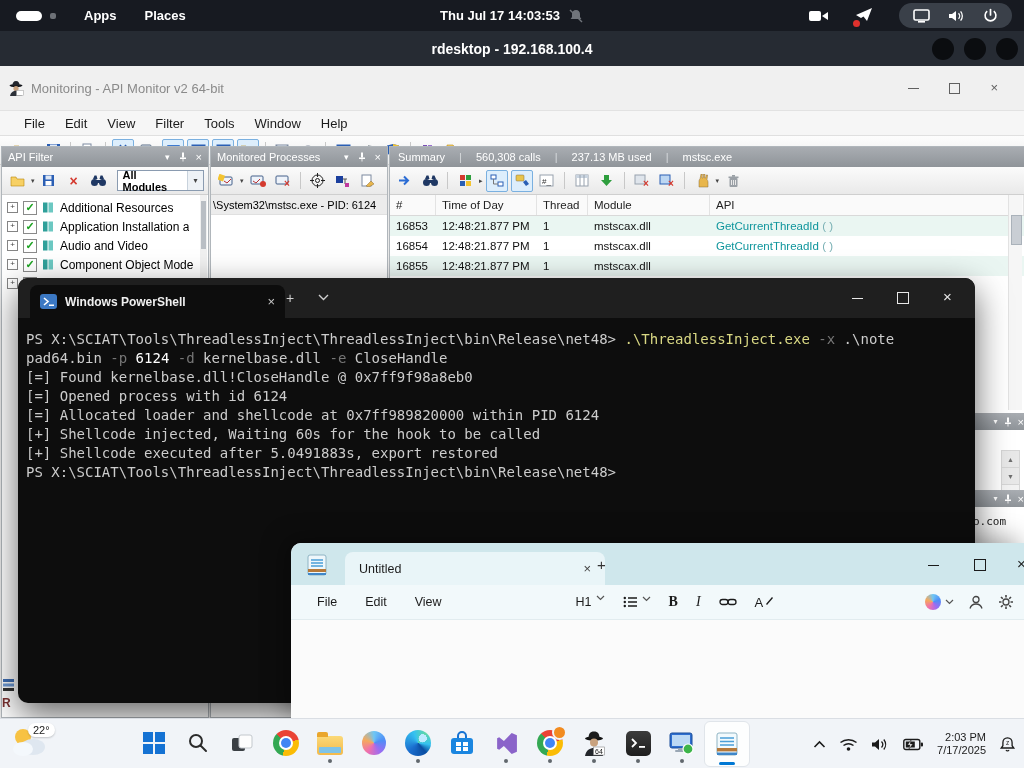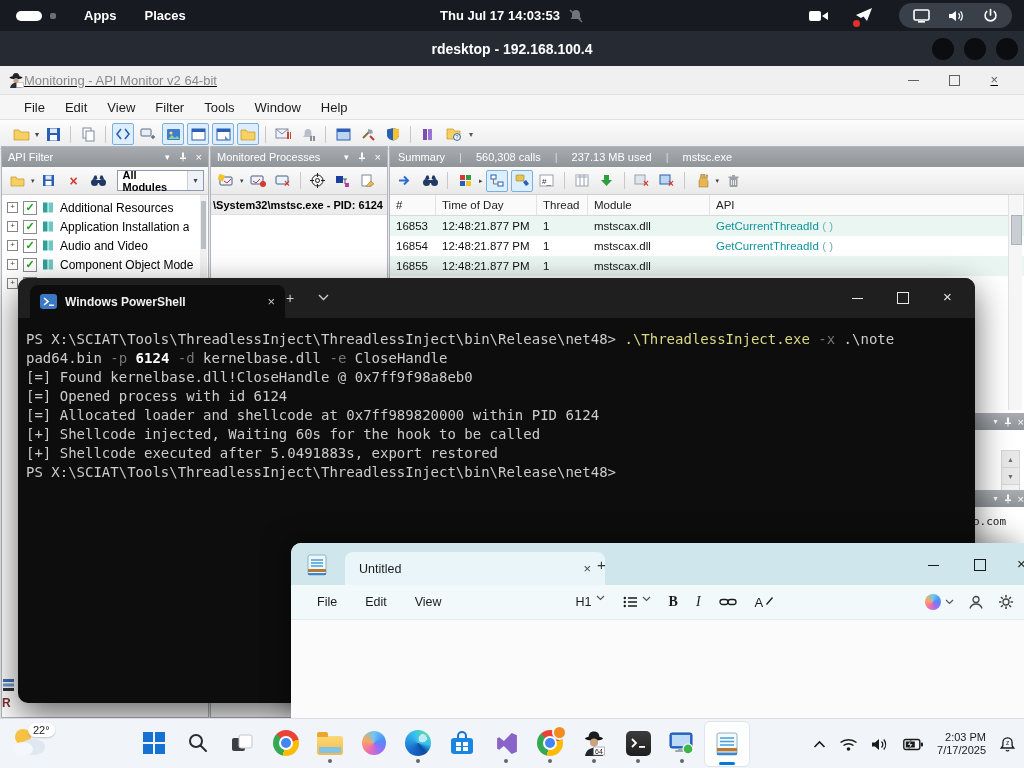--- a/index.html
+++ b/index.html
@@ -22,22 +22,22 @@
 
   
   #rdbar{position:absolute;left:0;top:31px;width:1024px;height:35px;background:#262b33;
     z-index:19;display:flex;align-items:center;justify-content:center;}
   #rdbar .ttl{color:#fff;font-size:14px;font-weight:700;}
   #rdbar .circles{position:absolute;right:6px;top:7px;display:flex;gap:10px;}
   #rdbar .circ{width:22px;height:22px;border-radius:50%;background:#0b0d10;}
 
   
   #apimon{position:absolute;left:0;top:66px;width:1024px;height:652px;background:#e8e8e8;z-index:1;}
-  #amtitle{height:28px;background:#f0f0f0;display:flex;align-items:center;padding:0 8px;
-    border-bottom:1px solid #e2e2e2;text-decoration:underline;}
+  #amtitle{height:28px;background:#f0f0f0;display:flex;align-items:center;padding:8px 8px;gap:7px;
+    border-bottom:1px solid #e2e2e2;}
   #amtitle .t{font-size:13px;color:#8a8a8a;}
   .amctl{margin-left:auto;display:flex;gap:30px;padding-right:18px;align-items:center;}
   .amctl span{color:#606060;font-size:13px;cursor:default;}
   .ctl-min{display:inline-block;width:11px;border-top:1.5px solid #606060;}
   .ctl-max{display:inline-block;width:9px;height:9px;border:1.5px solid #606060;}
   .ctl-x{font-size:15px;line-height:10px;}
   #ammenu{height:24px;background:#f6f6f6;display:flex;align-items:center;gap:0;
     border-bottom:1px solid #e0e0e0;padding-left:14px;}
   #ammenu span{font-size:13px;color:#1b1b1b;padding:3px 10px;}
   #amtools{height:28px;background:linear-gradient(#fdfdfd,#ececec);display:flex;align-items:center;
@@ -67,21 +67,21 @@
   .trow{display:flex;align-items:center;height:19px;padding-left:5px;gap:5px;font-size:12px;color:#000;}
   .plus{width:9px;height:9px;border:1px solid #848484;background:#fff;font-size:8px;line-height:7px;
     text-align:center;color:#444;flex:none;}
   .chk{width:12px;height:12px;border:1px solid #8a8a8a;background:#fff;color:#1da322;font-size:11px;
     line-height:11px;text-align:center;font-weight:700;flex:none;}
   .tlabel{white-space:nowrap;overflow:hidden;}
   .vscroll{position:absolute;right:1px;top:48px;width:7px;height:85px;background:#f0f0f0;}
   .vscroll .thumb{position:absolute;left:1px;top:6px;width:5px;height:48px;background:#b9bec4;}
 
   
-  .procrow{height:19px;background:#ececec;border-bottom:1px solid #e0e0e0;font-size:11px;font-weight:700;
+  .procrow{height:19px;background:#ececec;border-bottom:1px solid #e0e0e0;font-size:11px;font-weight:400;
     color:#000;display:flex;align-items:center;padding:0 2px;white-space:nowrap;overflow:hidden;}
 
   
   #sumhead{height:20px;background:linear-gradient(#a9adb2,#8f9499);color:#fff;font-size:11px;
     display:flex;align-items:center;gap:14px;padding:0 8px;}
   #sumhead .sep{color:#d7dadd;}
   .sgrid{display:grid;grid-template-columns:46px 101px 51px 122px auto;align-items:center;}
   #sumcols{height:20px;background:#fafafa;border-bottom:1px solid #d9d9d9;font-size:11.5px;color:#222;}
   #sumcols div{padding:0 6px;border-right:1px solid #e3e3e3;height:20px;line-height:20px;}
   .srow{height:20px;font-size:11.5px;color:#111;}
@@ -115,21 +115,21 @@
   #ttab .x{color:#c9c9c9;font-size:13px;}
   .tbtn{position:absolute;top:12px;color:#cfcfcf;font-size:14px;}
   #tplus{left:268px;}
   #tchev{left:300px;top:16px;}
   .twinctl{position:absolute;top:14px;color:#e8e8e8;}
   #tmin{left:834px;width:11px;border-top:1.5px solid #e8e8e8;top:20px;}
   #tmax{left:879px;width:10px;height:10px;border:1.2px solid #e8e8e8;top:14px;}
   #tclose{left:925px;font-size:15px;top:10px;}
   #tbody{padding:12px 8px;font-family:"DejaVu Sans Mono",monospace;font-size:14px;line-height:19px;}
   .tl{white-space:pre;}
-  .tw{color:#cccccc;} .ty{color:#d9d884;} .td{color:#767676;} .tb{color:#ffffff;font-weight:700;}
+  .tw{color:#cccccc;} .ty{color:#d9d884;} .td{color:#767676;} .tb{color:#ffffff;font-weight:400;}
 
   
   #notepad{position:absolute;left:291px;top:543px;width:733px;height:175px;background:#fbfbfb;
     border-radius:10px 0 0 0;box-shadow:-6px -4px 24px rgba(0,0,0,.35);z-index:6;}
   #npbar{height:42px;background:#cfe7ec;border-radius:10px 0 0 0;position:relative;}
   #nptab{position:absolute;left:54px;top:9px;width:232px;height:33px;background:#e9f5f8;
     border-radius:8px 8px 0 0;display:flex;align-items:center;padding:0 14px;}
   #nptab .lbl{font-size:12.5px;color:#1b1b1b;flex:1;}
   #nptab .x{color:#444;font-size:13px;}
   #npicon{position:absolute;left:16px;top:11px;}

